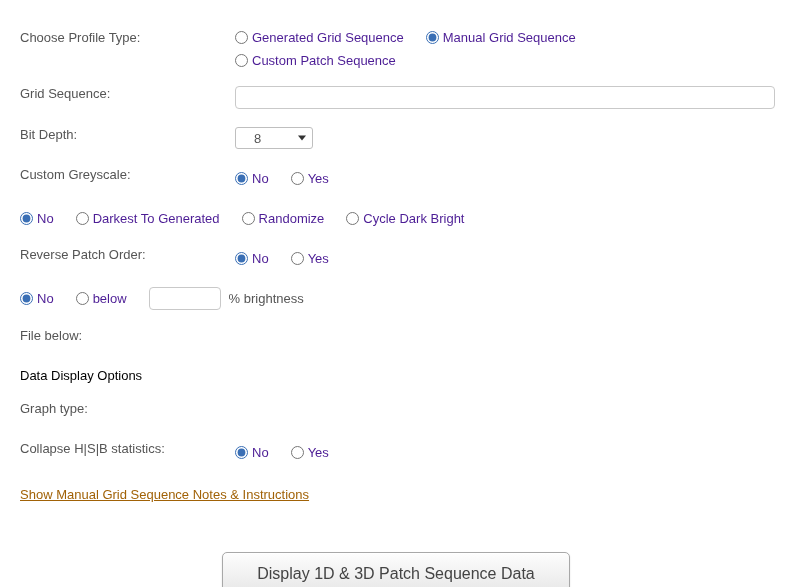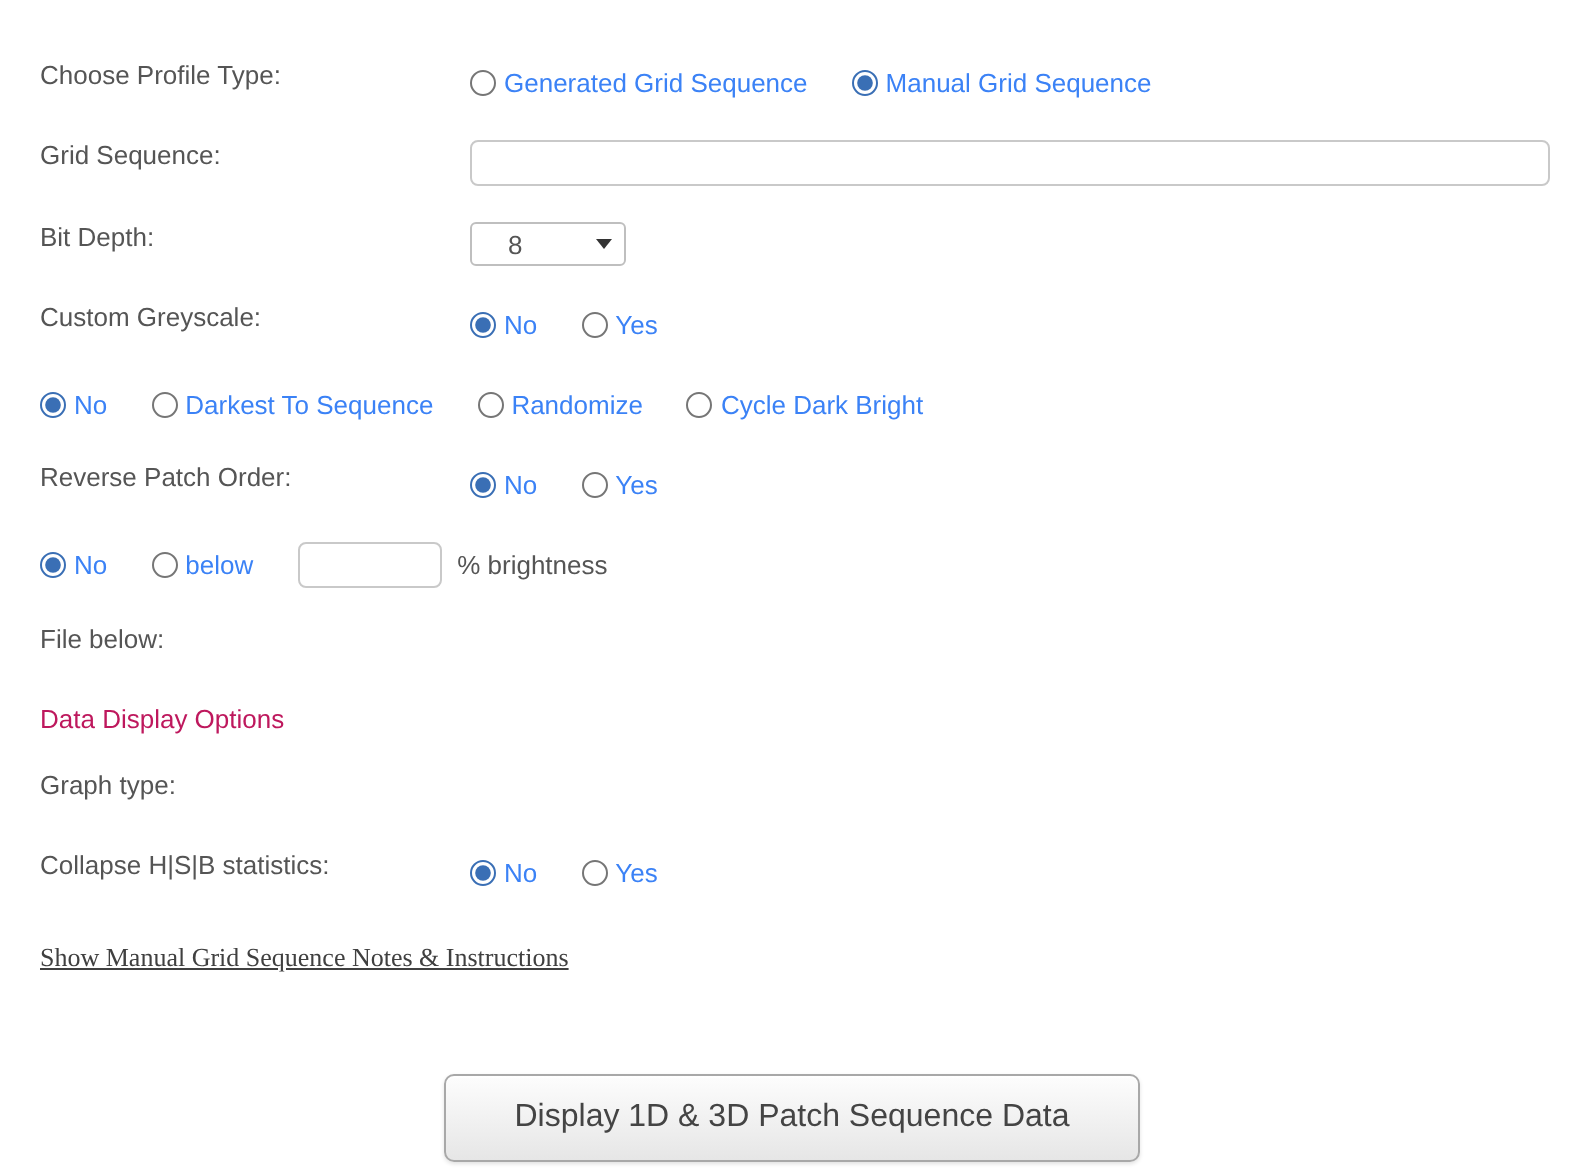--- a/index.html
+++ b/index.html
@@ -33,21 +33,21 @@
     display: inline-flex;
     align-items: center;
     margin-right: 14px;
     gap: 4px;
   }
   .radio-wrap input[type=radio] {
     margin: 0;
     accent-color: #3a6fb5;
   }
   .radio-wrap span {
-    color: #3b82f6;
+    color: #4c1d95;
   }
   .text-input {
     border: 1px solid #c9c9c9;
     border-radius: 4px;
     padding: 3px 6px;
     font-size: 13px;
     background: #fff;
   }
   .wide-input { width: 540px; }
   .small-input { width: 72px; }
@@ -67,29 +67,28 @@
     right: 6px;
     top: 50%;
     transform: translateY(-50%);
     width: 0; height: 0;
     border-left: 4px solid transparent;
     border-right: 4px solid transparent;
     border-top: 5px solid #333;
   }
   .section-head {
     margin: 10px 0 18px 0;
-    color: #be185d;
+    color: #000000;
   }
   .link {
-    color: #404040;
+    color: #a16207;
     text-decoration: underline;
     cursor: pointer;
     display: inline-block;
     margin-top: 6px;
-    font-family: Liberation Serif, serif;
   }
   .button-row {
     text-align: center;
     margin-top: 50px;
   }
   .big-button {
     display: inline-block;
     padding: 12px 34px;
     font-size: 16px;
     color: #444;
@@ -110,20 +109,24 @@
   <div class="label-col">Choose Profile Type:</div>
   <div class="ctrl-col">
     <label class="radio-wrap">
         <input type="radio" name="pt" style="">
         <span>Generated Grid Sequence</span>
       </label>
     <label class="radio-wrap">
         <input type="radio" name="pt" checked="" style="">
         <span>Manual Grid Sequence</span>
       </label>
+    <label class="radio-wrap">
+        <input type="radio" name="pt" style="">
+        <span>Custom Patch Sequence</span>
+      </label>
   </div>
 </div>
 
 
 <div class="row">
   <div class="label-col">Grid Sequence:</div>
   <div class="ctrl-col">
     <input type="text" class="text-input wide-input" value="" style="">
   </div>
 </div>
@@ -156,21 +159,21 @@
 
 
 <div class="row">
   <div class="ctrl-col">
     <label class="radio-wrap">
         <input type="radio" name="cs" checked="" style="">
         <span>No</span>
       </label>
     <label class="radio-wrap">
         <input type="radio" name="cs" style="">
-        <span>Darkest To Sequence</span>
+        <span>Darkest To Generated</span>
       </label>
     <label class="radio-wrap">
         <input type="radio" name="cs" style="">
         <span>Randomize</span>
       </label>
     <label class="radio-wrap">
         <input type="radio" name="cs" style="">
         <span>Cycle Dark Bright</span>
       </label>
   </div>

